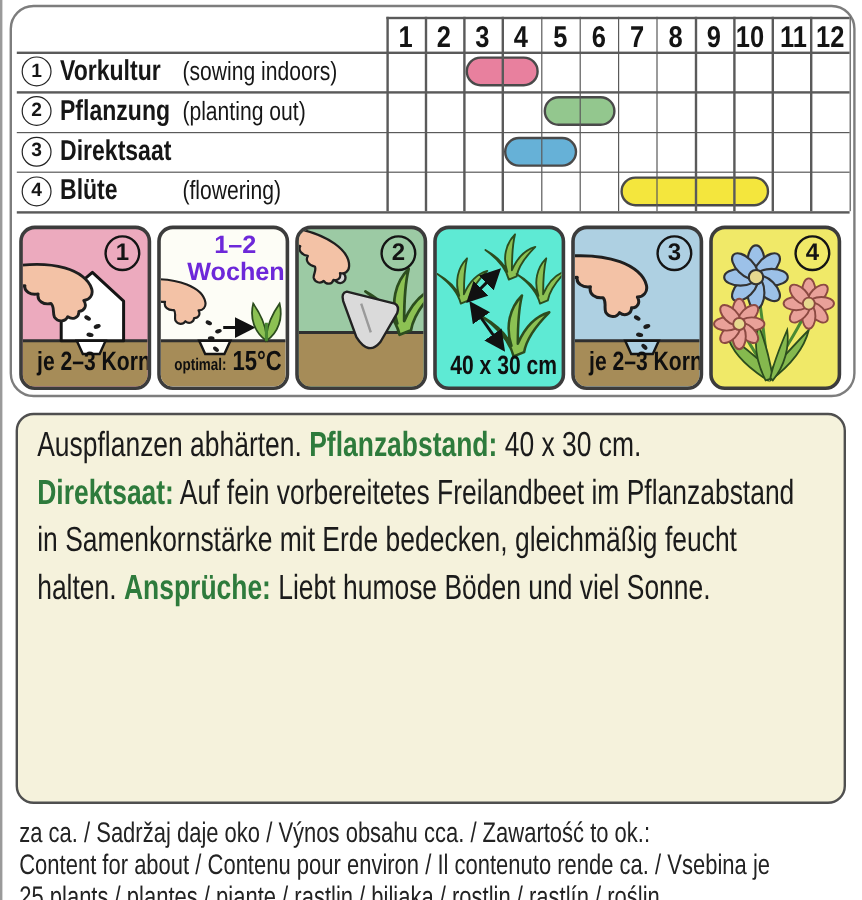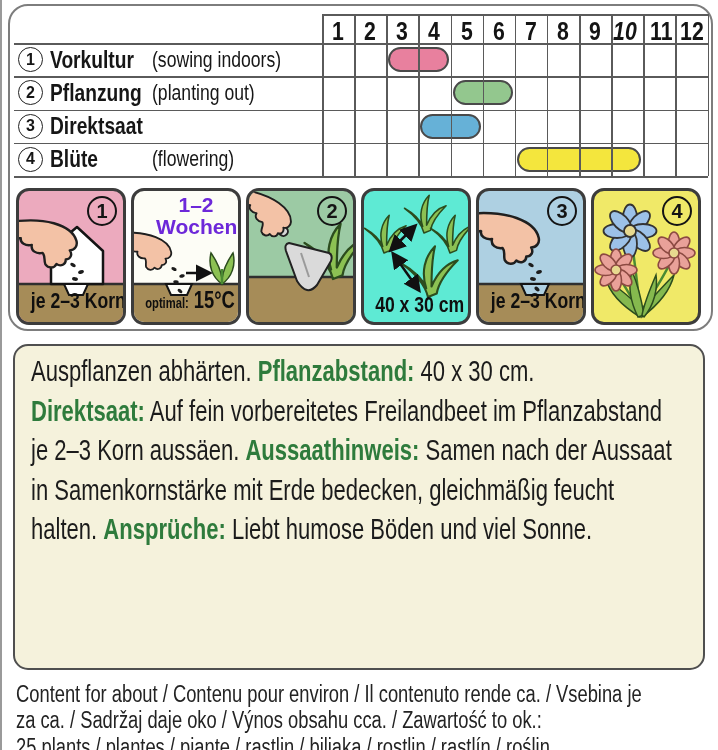--- a/index.html
+++ b/index.html
@@ -76,21 +76,21 @@
       <div class="vl" style="left: 707.5px; top: 14px; width: 1.5px; height: 162px;"></div>
       <div class="mnum" style="left: 322px; top: 17px; width: 32.125px;"><span class="cond85">1</span></div>
       <div class="mnum" style="left: 354.125px; top: 17px; width: 32.125px;"><span class="cond85">2</span></div>
       <div class="mnum" style="left: 386.25px; top: 17px; width: 32.125px;"><span class="cond85">3</span></div>
       <div class="mnum" style="left: 418.375px; top: 17px; width: 32.125px;"><span class="cond85">4</span></div>
       <div class="mnum" style="left: 450.5px; top: 17px; width: 32.125px;"><span class="cond85">5</span></div>
       <div class="mnum" style="left: 482.625px; top: 17px; width: 32.125px;"><span class="cond85">6</span></div>
       <div class="mnum" style="left: 514.75px; top: 17px; width: 32.125px;"><span class="cond85">7</span></div>
       <div class="mnum" style="left: 546.875px; top: 17px; width: 32.125px;"><span class="cond85">8</span></div>
       <div class="mnum" style="left: 579px; top: 17px; width: 32.125px;"><span class="cond85">9</span></div>
-      <div class="mnum" style="left: 611.125px; top: 17px; width: 28px; font-style: italic;"><span class="cond85">10</span></div>
+      <div class="mnum" style="left: 611.125px; top: 17px; width: 28px;"><span class="cond85">10</span></div>
       <div class="mnum" style="left: 643.25px; top: 17px; width: 36px;"><span class="cond85">11</span></div>
       <div class="mnum" style="left: 675.375px; top: 17px; width: 32.125px;"><span class="cond85">12</span></div>
       <div class="clabel" style="left: 18px; top: 43px; width: 300px; height: 33.25px;">
         <div class="cnum">1</div>
         <div class="cname"><span class="cond">Vorkultur</span></div>
         <div class="ctrans"><span class="cond">(sowing indoors)</span></div>
       </div>
       <div class="clabel" style="left: 18px; top: 76.25px; width: 300px; height: 33.25px;">
         <div class="cnum">2</div>
         <div class="cname"><span class="cond">Pflanzung</span></div>
@@ -252,23 +252,22 @@
         <ellipse cx="80" cy="51.5" rx="5.5" ry="10.5" transform="rotate(315 80 62)"></ellipse>
         <circle cx="80" cy="62" r="5" fill="#e7d98f"></circle>
       </g>
     </svg>
     <div class="badge">4</div>
   </div>
 
   <div class="descbox" id="descbox">
       <div class="desc-line"><span class="cond" style="transform: scaleX(0.76);"><span>Auspflanzen abhärten. </span><span class="g">Pflanzabstand:</span><span> 40 x 30 cm.</span></span></div>
       <div class="desc-line"><span class="cond" style="transform: scaleX(0.76);"><span class="g">Direktsaat:</span><span> Auf fein vorbereitetes Freilandbeet im Pflanzabstand</span></span></div>
-      <div class="desc-line"><span class="cond" style="transform: scaleX(0.76);"><span>je 2–3 Korn aussäen. </span><span class="g">Aussaathinweis:</span><span> Samen nach der Aussaat</span></span></div>
       <div class="desc-line"><span class="cond" style="transform: scaleX(0.76);"><span>in Samenkornstärke mit Erde bedecken, gleichmäßig feucht</span></span></div>
       <div class="desc-line"><span class="cond" style="transform: scaleX(0.76);"><span>halten. </span><span class="g">Ansprüche:</span><span> Liebt humose Böden und viel Sonne.</span></span></div>
     </div>
 
   <div class="footer" id="footer">
+      <div class="footer-line"><span class="cond">za ca. / Sadržaj daje oko / Výnos obsahu cca. / Zawartość to ok.:</span></div>
       <div class="footer-line"><span class="cond">Content for about / Contenu pour environ / Il contenuto rende ca. / Vsebina je</span></div>
-      <div class="footer-line"><span class="cond">za ca. / Sadržaj daje oko / Výnos obsahu cca. / Zawartość to ok.:</span></div>
       <div class="footer-line"><span class="cond">25 plants / plantes / piante / rastlin / biljaka / rostlin / rastlín / roślin</span></div>
     </div>
 </div>
 
 </body></html>

